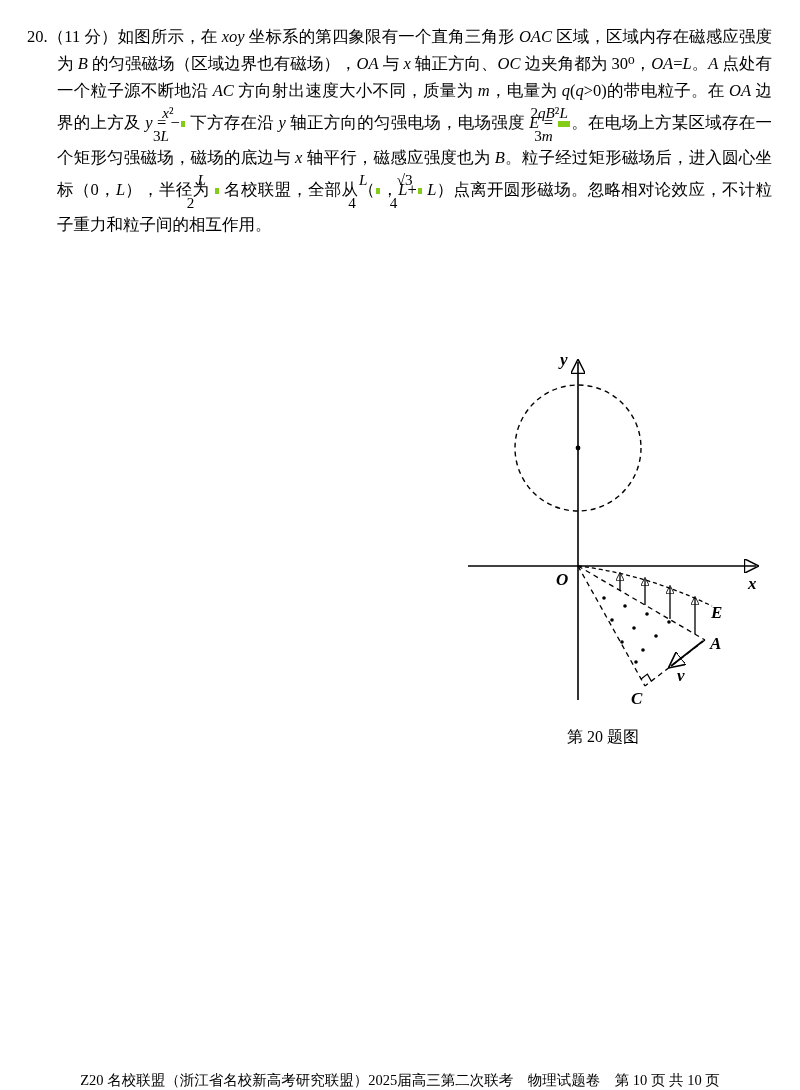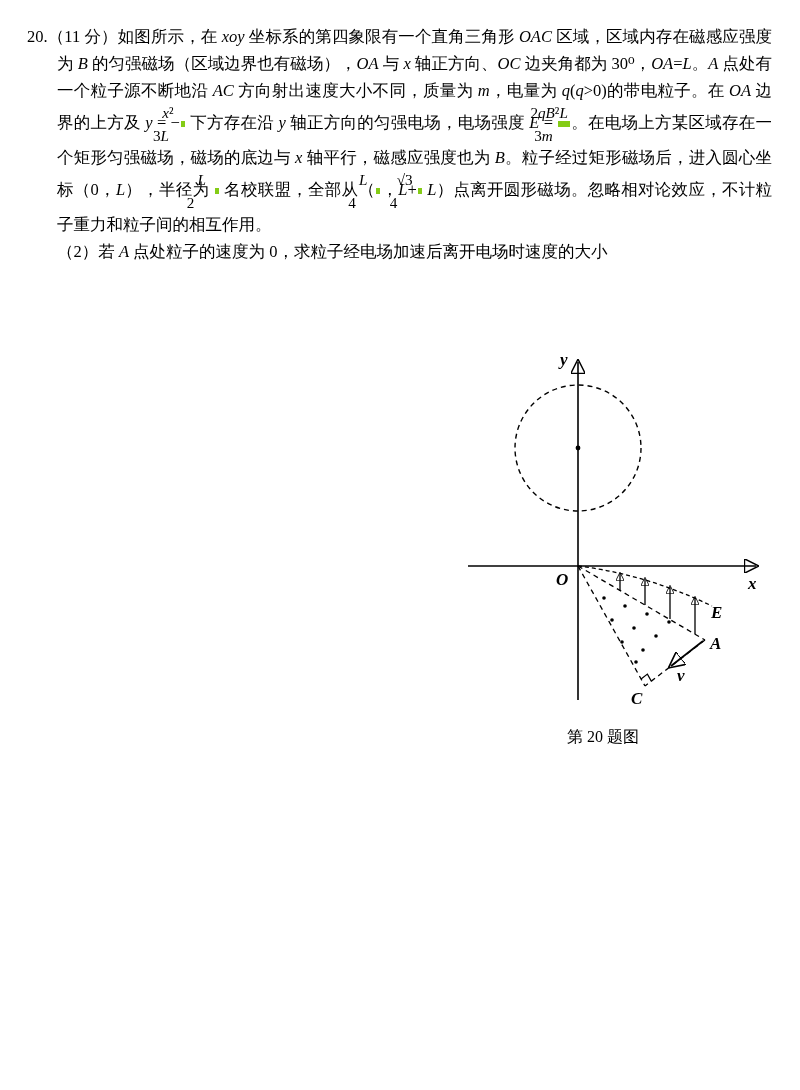--- a/index.html
+++ b/index.html
@@ -35,21 +35,20 @@
           </span><span>。在电场上方某区域存在一个矩形匀强磁场，磁场的底边与 </span><span class="it">x</span><span> 轴平行，磁感应强度也为 </span><span class="it">B</span><span>。粒子经过矩形磁场后，进入圆心坐标（0，</span><span class="it">L</span><span>），半径为 </span><span class="frac">
             <span class="num"><span class="it">L</span></span>
             <span class="den"><span>2</span></span>
           </span><span> 名校联盟，全部从（</span><span class="frac">
             <span class="num"><span class="it">L</span></span>
             <span class="den"><span>4</span></span>
           </span><span>，</span><span class="it">L</span><span>+</span><span class="frac">
             <span class="num"><span>√3</span></span>
             <span class="den"><span>4</span></span>
           </span><span> </span><span class="it">L</span><span>）点离开圆形磁场。忽略相对论效应，不计粒子重力和粒子间的相互作用。</span></span></div>
-    <div class="item"><span>（2）若 </span><span class="it">A</span><span> 点处粒子的速度为 0，求粒子经电场加速后离开电场时速度的大小</span></div>
   </div>
 
   <div class="figure">
     <svg width="330" height="375" viewBox="0 0 330 375">
       <defs>
         <marker id="ah" viewBox="0 0 10 10" refX="8" refY="5" markerWidth="9" markerHeight="9" orient="auto-start-reverse">
           <path d="M0,0 L10,5 L0,10 z" fill="#000" stroke="none"></path>
         </marker>
         <marker id="ahs" viewBox="0 0 10 10" refX="8" refY="5" markerWidth="6.5" markerHeight="6.5" orient="auto-start-reverse">
           <path d="M0,0 L10,5 L0,10 z" fill="#000" stroke="none"></path>
@@ -95,14 +94,15 @@
 
       <line x1="253" y1="293" x2="221" y2="318" stroke-width="1.8" marker-end="url(#ah)"></line>
       <text class="lbl" x="227" y="333">v</text>
 
       <text class="lbl" x="260" y="301">A</text>
       <text class="lbl" x="181" y="356">C</text>
     </svg>
     <div class="caption">第 20 题图</div>
   </div>
 
+  <div class="footer">Z20 名校联盟（浙江省名校新高考研究联盟）2025届高三第二次联考　物理试题卷　第 10 页 共 10 页</div>
 
 </div>
 
 </body></html>

